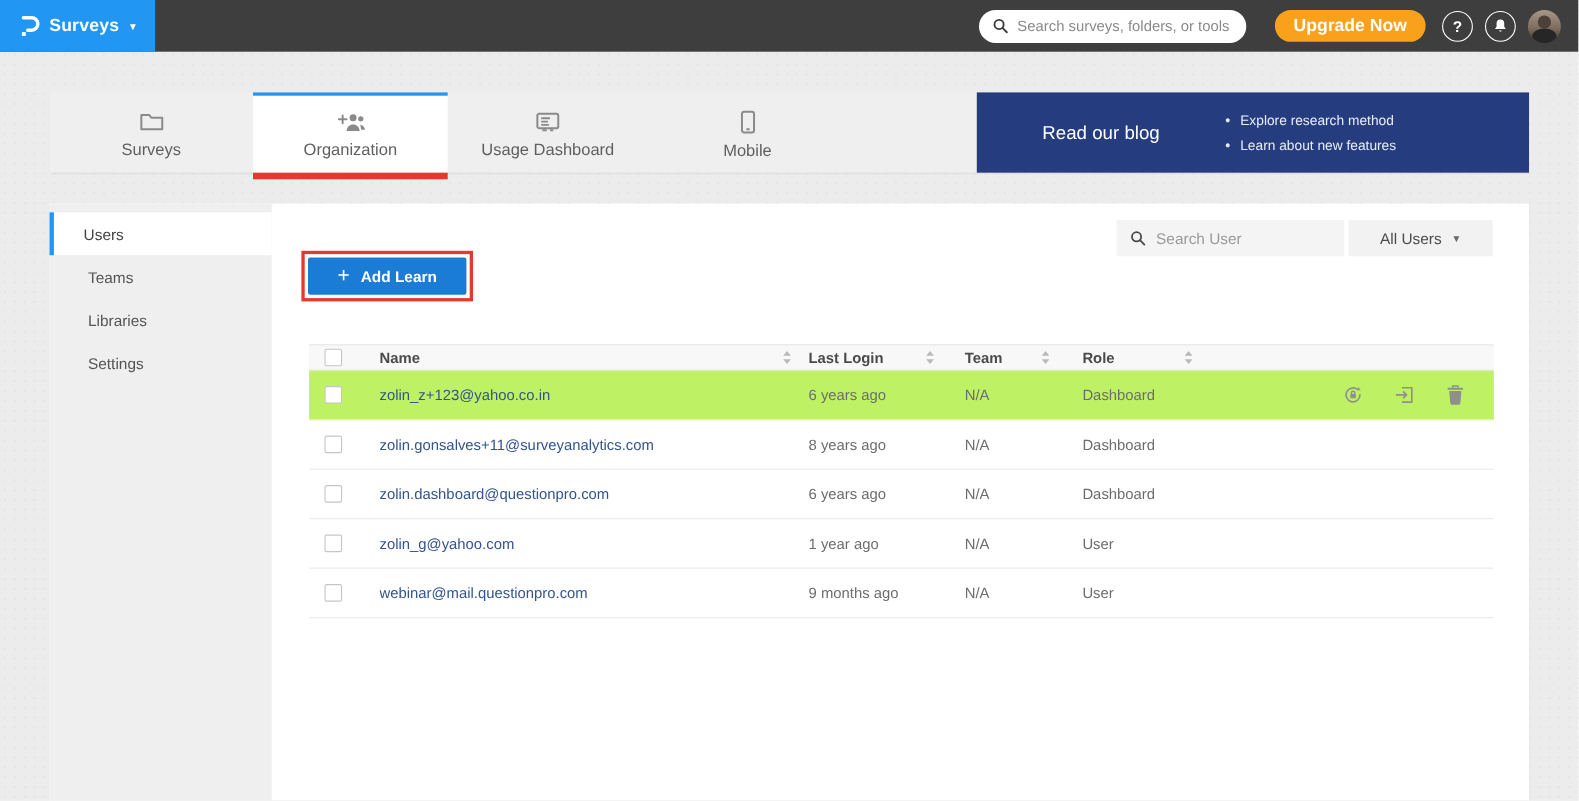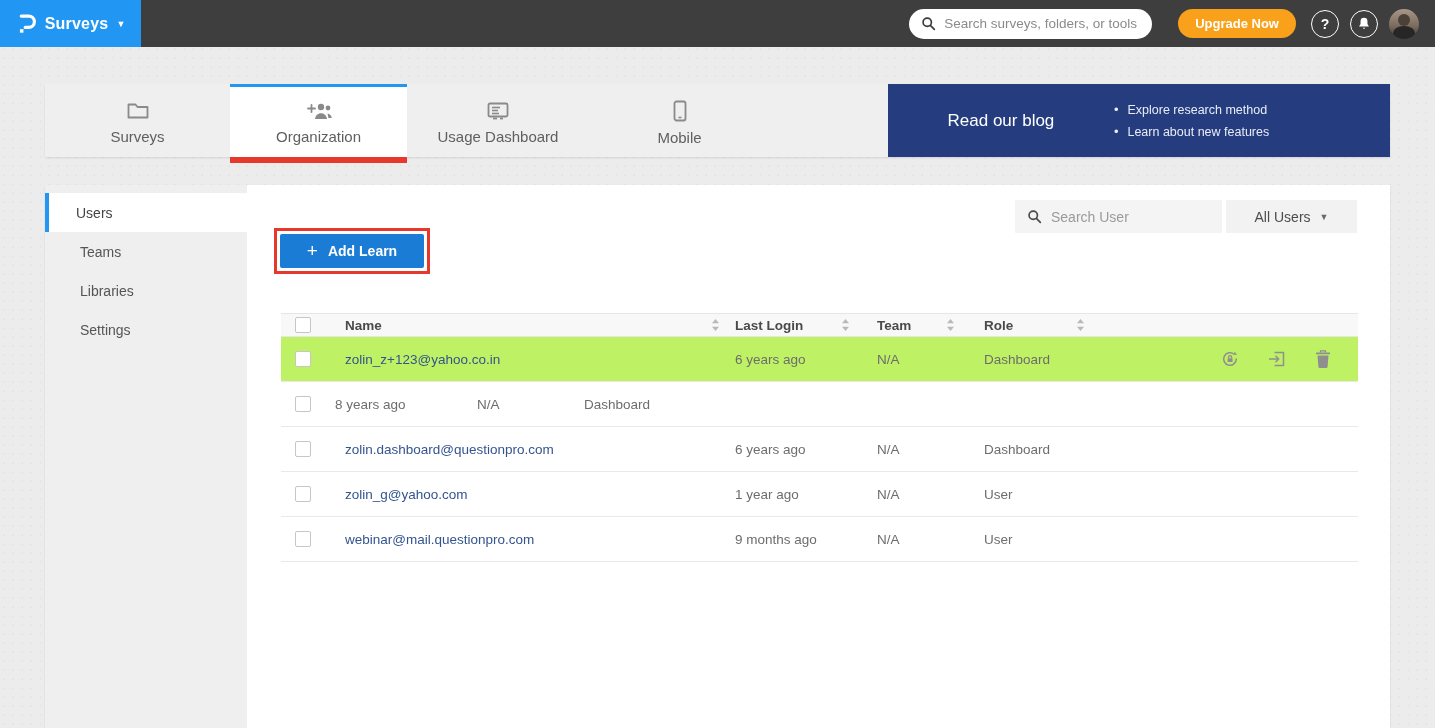--- a/index.html
+++ b/index.html
@@ -30,21 +30,21 @@
     width:243px; height:30px; background:#fff; border-radius:15px;
     display:flex; align-items:center; padding:0 12px; gap:8px; margin-right:26px;
   }
   .top-search input {
     border:none; outline:none; background:transparent; width:100%;
     font-family:"Liberation Sans", sans-serif; font-size:13.5px; color:#444;
   }
   .top-search input::placeholder { color:#8a8a8a; }
   .upgrade-btn {
     height:29px; padding:0 17px; background:#f9a11b; border:none; border-radius:15px;
-    color:#fff; font-family:"Liberation Sans", sans-serif; font-weight:700; font-size:13px;
+    color:#fff; font-family:"Liberation Sans", sans-serif; font-weight:700; font-size:16px;
     cursor:pointer; margin-right:15px;
   }
   .circle-btn {
     width:28px; height:28px; border-radius:50%; border:1.6px solid #fff;
     display:flex; align-items:center; justify-content:center; color:#fff;
     font-weight:700; font-size:14px; margin-right:11px; cursor:pointer; background:transparent;
   }
   .avatar {
     width:30px; height:30px; border-radius:50%; overflow:hidden; margin-right:16px;
     background:linear-gradient(180deg,#a9988a 0%, #7d6d5e 55%, #3c3530 100%);
@@ -376,20 +376,23 @@
                   <rect x="2" y="3.4" width="14" height="1.9" rx="0.4" fill="#8f8f8f"></rect>
                   <path d="M6.6 3.4 V1.9 h4.8 v1.5" fill="none" stroke="#8f8f8f" stroke-width="1.4"></path>
                 </svg>
               </span>
             </div>
           </div>
           <div class="t-row">
             <div class="c-check">
               <span class="checkbox"></span>
             </div>
+            <div class="c-name">
+              <a class="email-link">zolin.gonsalves+11@surveyanalytics.com</a>
+            </div>
             <div class="c-last muted">8 years ago</div>
             <div class="c-team muted">N/A</div>
             <div class="c-role muted">Dashboard</div>
             <div class="c-actions"></div>
           </div>
           <div class="t-row">
             <div class="c-check">
               <span class="checkbox"></span>
             </div>
             <div class="c-name">

